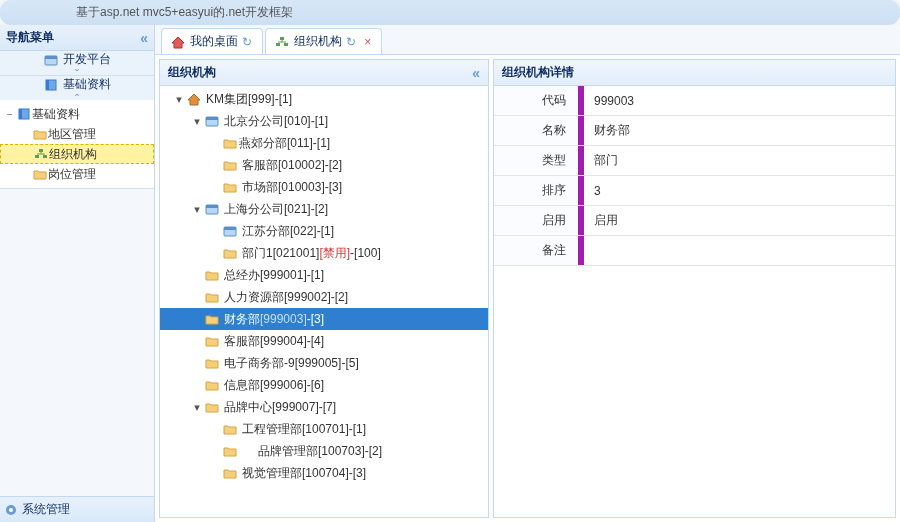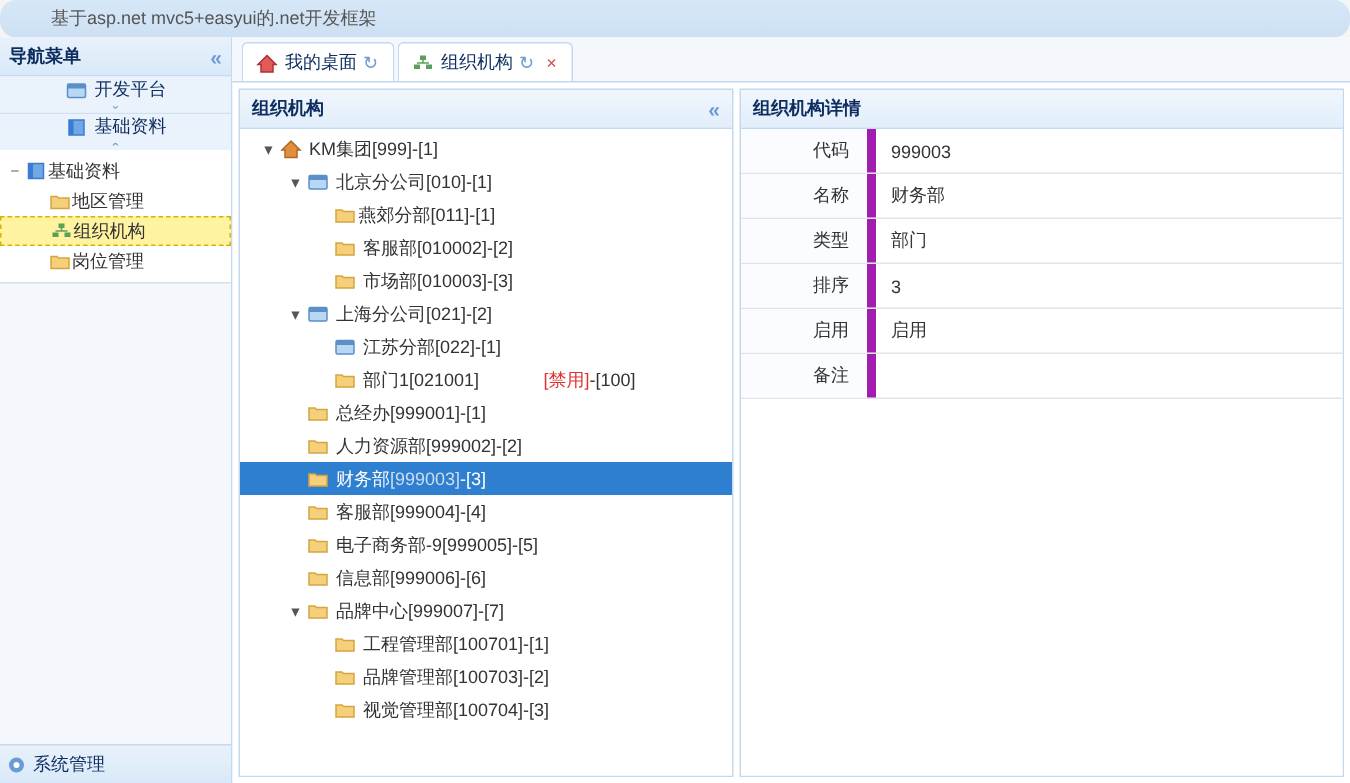--- a/index.html
+++ b/index.html
@@ -1,17 +1,17 @@
 <!DOCTYPE html>
 <html><head>
 <meta charset="utf-8">
 <style>
 * { box-sizing: border-box; margin: 0; padding: 0; }
 body { font-family: "Microsoft YaHei", Arial, sans-serif; font-size: 12px; color: #333; background: #f5f5f5; width: 900px; height: 522px; overflow: hidden; }
-.app-header { height: 25px; background: linear-gradient(#d6e7f7,#cde0f3); padding-left: 34px; line-height: 25px; color: #555; font-size: 12px; border-radius: 11px; }
+.app-header { height: 25px; background: linear-gradient(#d6e7f7,#cde0f3); padding-left: 76px; line-height: 25px; color: #555; font-size: 12px; border-radius: 11px; }
 .app-body { display: flex; height: 497px; }
 .nav-panel { width: 155px; background: #f4f8fc; border-right: 1px solid #c3d9f0; display: flex; flex-direction: column; }
 .nav-header { background: linear-gradient(#e8f1fb,#d9e9f9); height: 26px; border-bottom: 1px solid #c3d9f0; display: flex; align-items: center; justify-content: space-between; padding: 0 6px; color: #0e2d5f; font-weight: bold; }
 .collapse-icon { color: #6b9bd3; cursor: pointer; font-size: 14px; }
 .nav-section { border-bottom: 1px solid #d0e0f0; }
 .nav-section-header { background: #eaf2fb; height: 24px; display: flex; align-items: center; justify-content: space-between; padding: 0 6px; cursor: pointer; color: #0e2d5f; flex-direction: column; }
 .nav-section-header .left { display: flex; align-items: center; gap: 4px; }
 .nav-tree { padding: 4px 0; background: #fff; }
 .nav-tree .node { display: flex; align-items: center; padding: 2px 4px; cursor: pointer; height: 20px; }
 .nav-tree .node.sel { background: #fff3a1; border: 1px dashed #d4b400; }
@@ -25,21 +25,21 @@
 .toolbar { height: 30px; background: #f7fbff; border-bottom: 1px solid #c3d9f0; display: flex; align-items: center; padding: 0 8px; gap: 12px; }
 .tb-btn { display: flex; align-items: center; gap: 4px; cursor: pointer; color: #222; }
 .content { flex: 1; display: flex; overflow: hidden; }
 .tree-panel { width: 330px; border: 1px solid #c3d9f0; margin: 4px; display: flex; flex-direction: column; }
 .panel-header { background: linear-gradient(#f0f6fd,#e2eefb); height: 26px; border-bottom: 1px solid #c3d9f0; display: flex; align-items: center; justify-content: space-between; padding: 0 8px; color: #0e2d5f; font-weight: bold; }
 .tree-body { flex: 1; overflow-y: auto; background: #fff; padding: 2px 0; }
 .tree-body .row { display: flex; align-items: center; height: 22px; padding: 0 4px; white-space: nowrap; cursor: pointer; }
 .tree-body .row.selected { background: #2f7fd1; color: #fff; }
 .tree-body .row .toggle { width: 14px; text-align: center; color: #555; font-size: 11px; }
 .tree-body .row.selected .toggle { color: #fff; }
-.label-red { color: #d33; padding-left: 43px; }
+.label-red { color: #d33; }
 .tree-body .row.selected .label-gray { color: #cde; }
 .label-gray { color: #aaa; }
 .detail-panel { flex: 1; border: 1px solid #c3d9f0; margin: 4px 4px 4px 0; display: flex; flex-direction: column; }
 .detail-body { flex: 1; background: #fff; overflow: auto; }
 .form-row { display: flex; border-bottom: 1px solid #e4e4e4; height: 30px; align-items: stretch; }
 .form-label { width: 90px; background: #fafcff; border-right: 6px solid #a21caf; display: flex; align-items: center; justify-content: flex-end; padding-right: 12px; color: #333; }
 .form-value { flex: 1; display: flex; align-items: center; padding-left: 10px; }
 svg { display: block; }
 </style>
 </head>
@@ -290,21 +290,21 @@
                 <path d="M2 4h4l1 1h7v7H2z" fill="#f5cf79" stroke="#d4a640"></path>
               </svg>
               <span style="margin-left:4px">工程管理部[100701]-[1]</span>
             </div>
             <div class="row">
               <span class="ind" style="width:44px"></span>
               <span class="toggle"></span>
               <svg width="16" height="14">
                 <path d="M2 4h4l1 1h7v7H2z" fill="#f5cf79" stroke="#d4a640"></path>
               </svg>
-              <span style="margin-left:4px">品牌管理部[100703]-[2]</span>
+              <span style="margin-left:20px">品牌管理部[100703]-[2]</span>
             </div>
             <div class="row">
               <span class="ind" style="width:44px"></span>
               <span class="toggle"></span>
               <svg width="16" height="14">
                 <path d="M2 4h4l1 1h7v7H2z" fill="#f5cf79" stroke="#d4a640"></path>
               </svg>
               <span style="margin-left:4px">视觉管理部[100704]-[3]</span>
             </div>
           </div>

